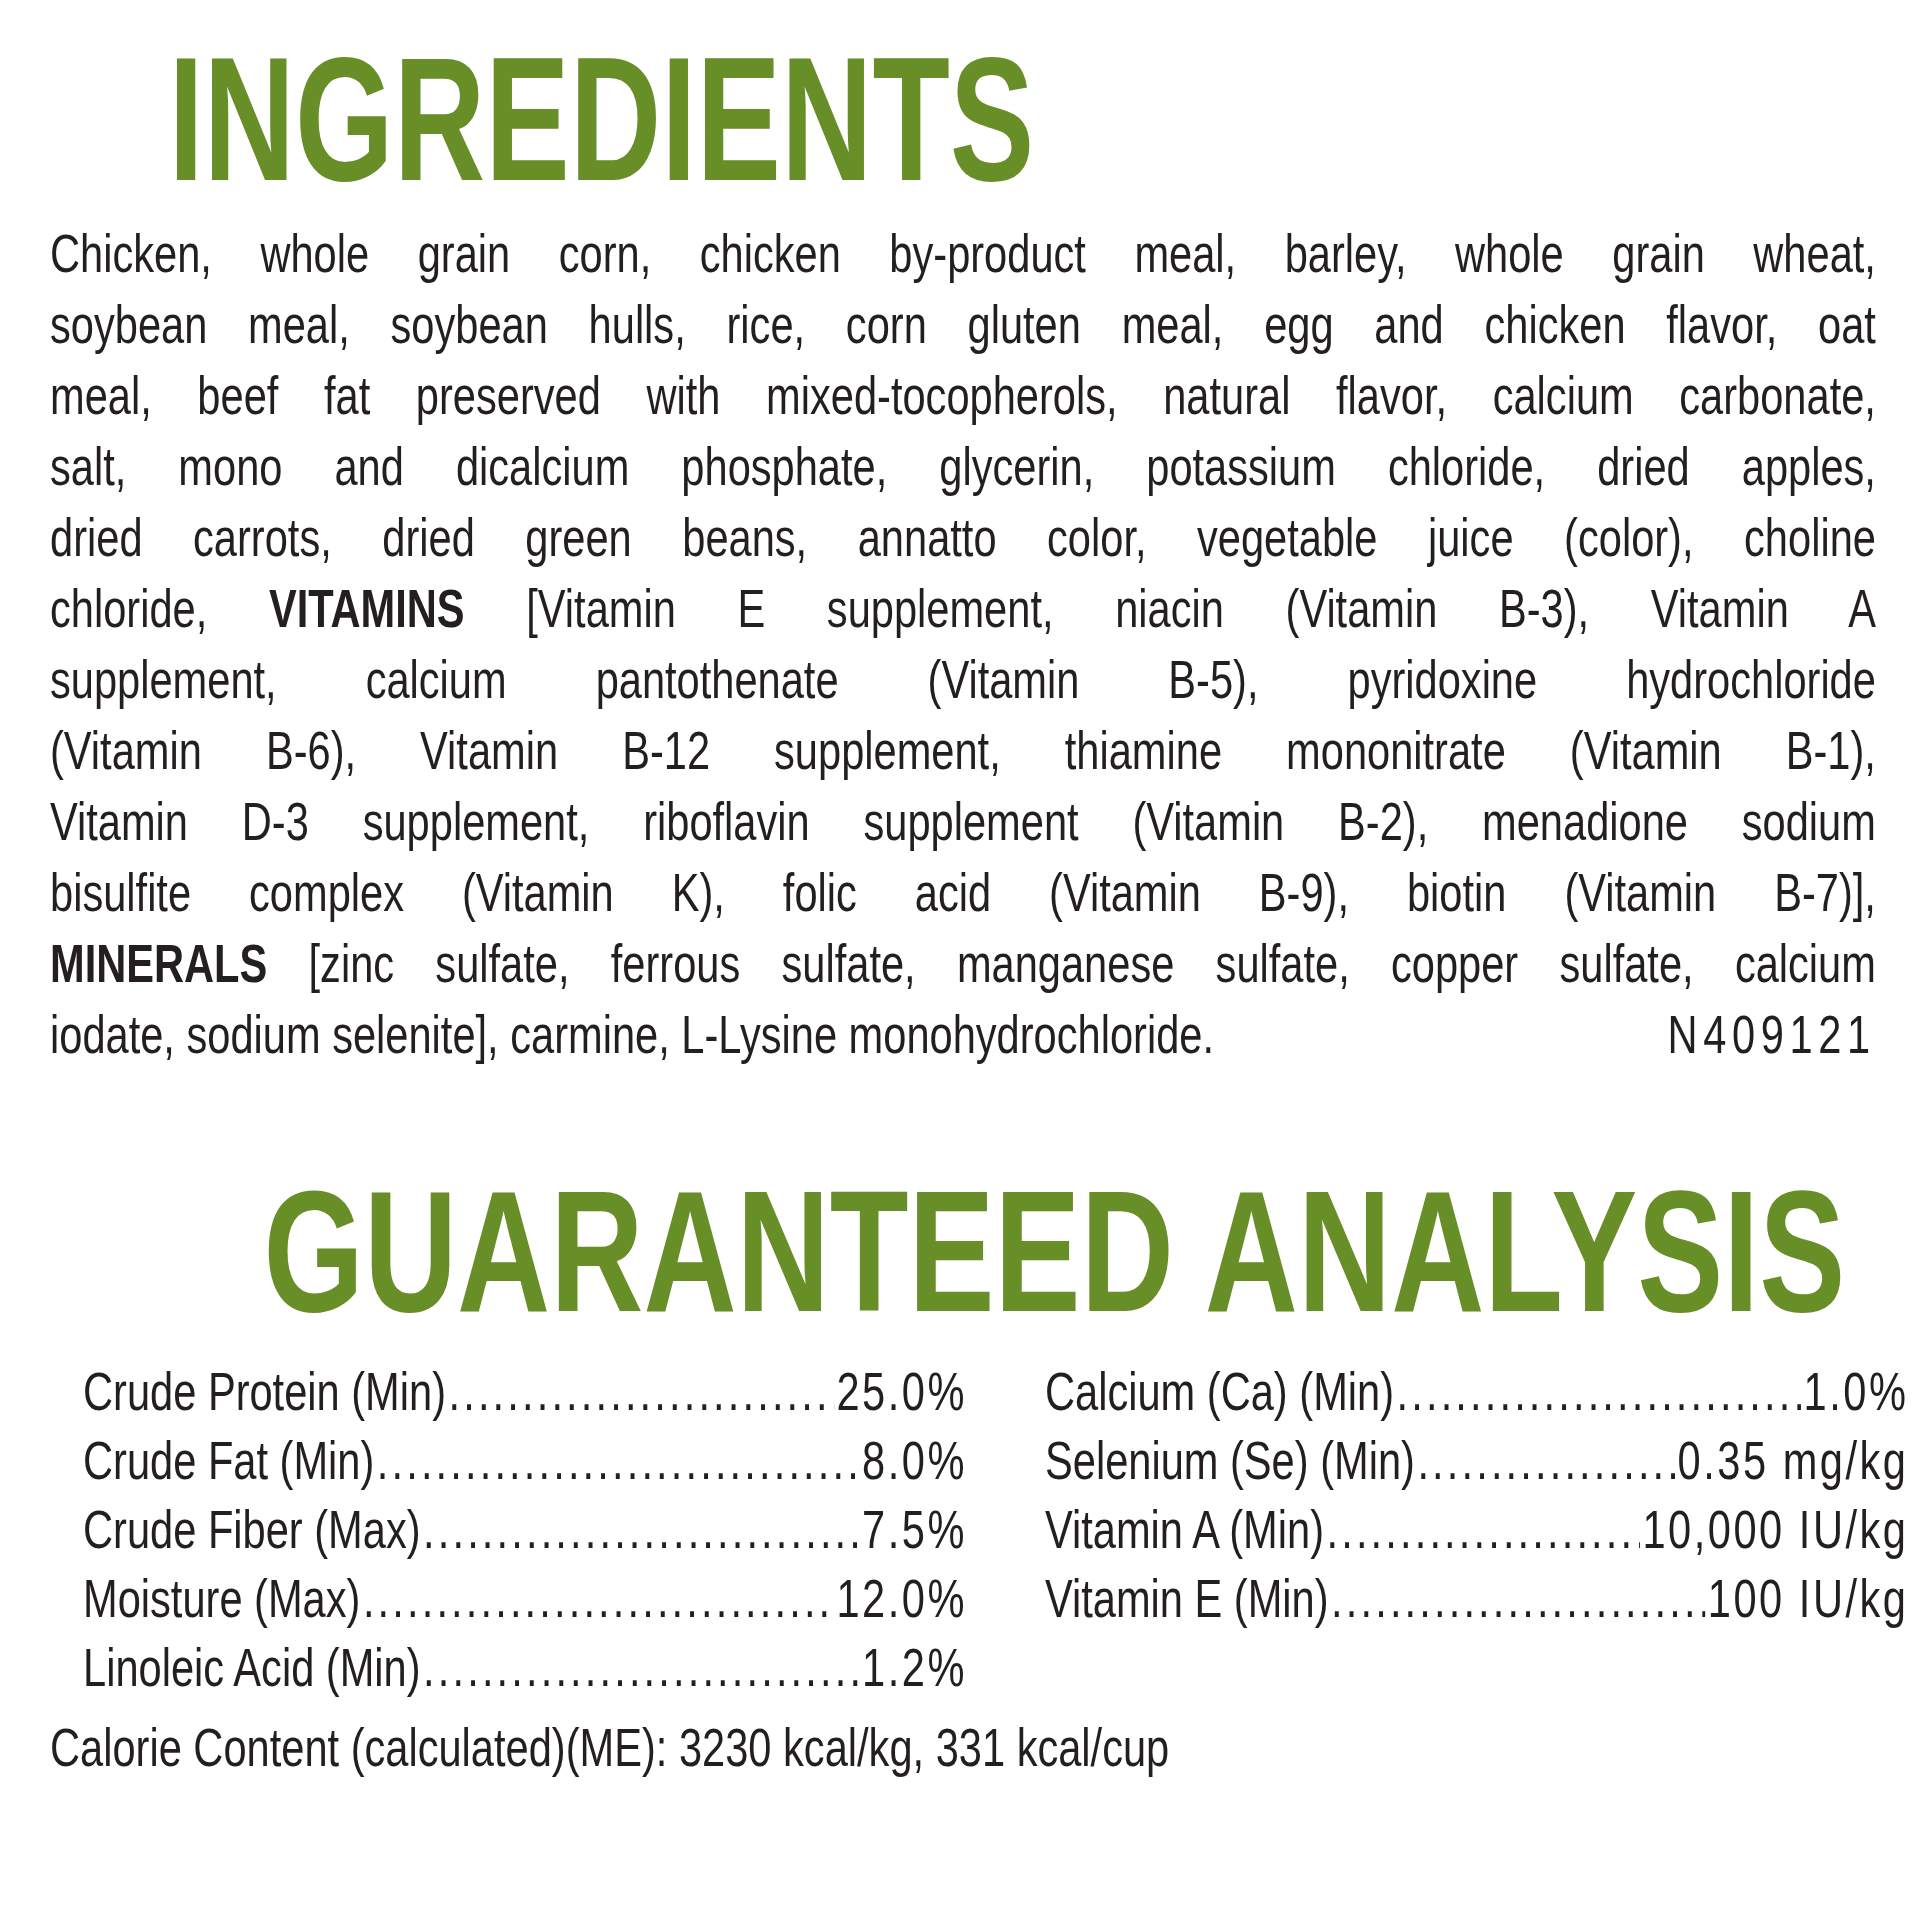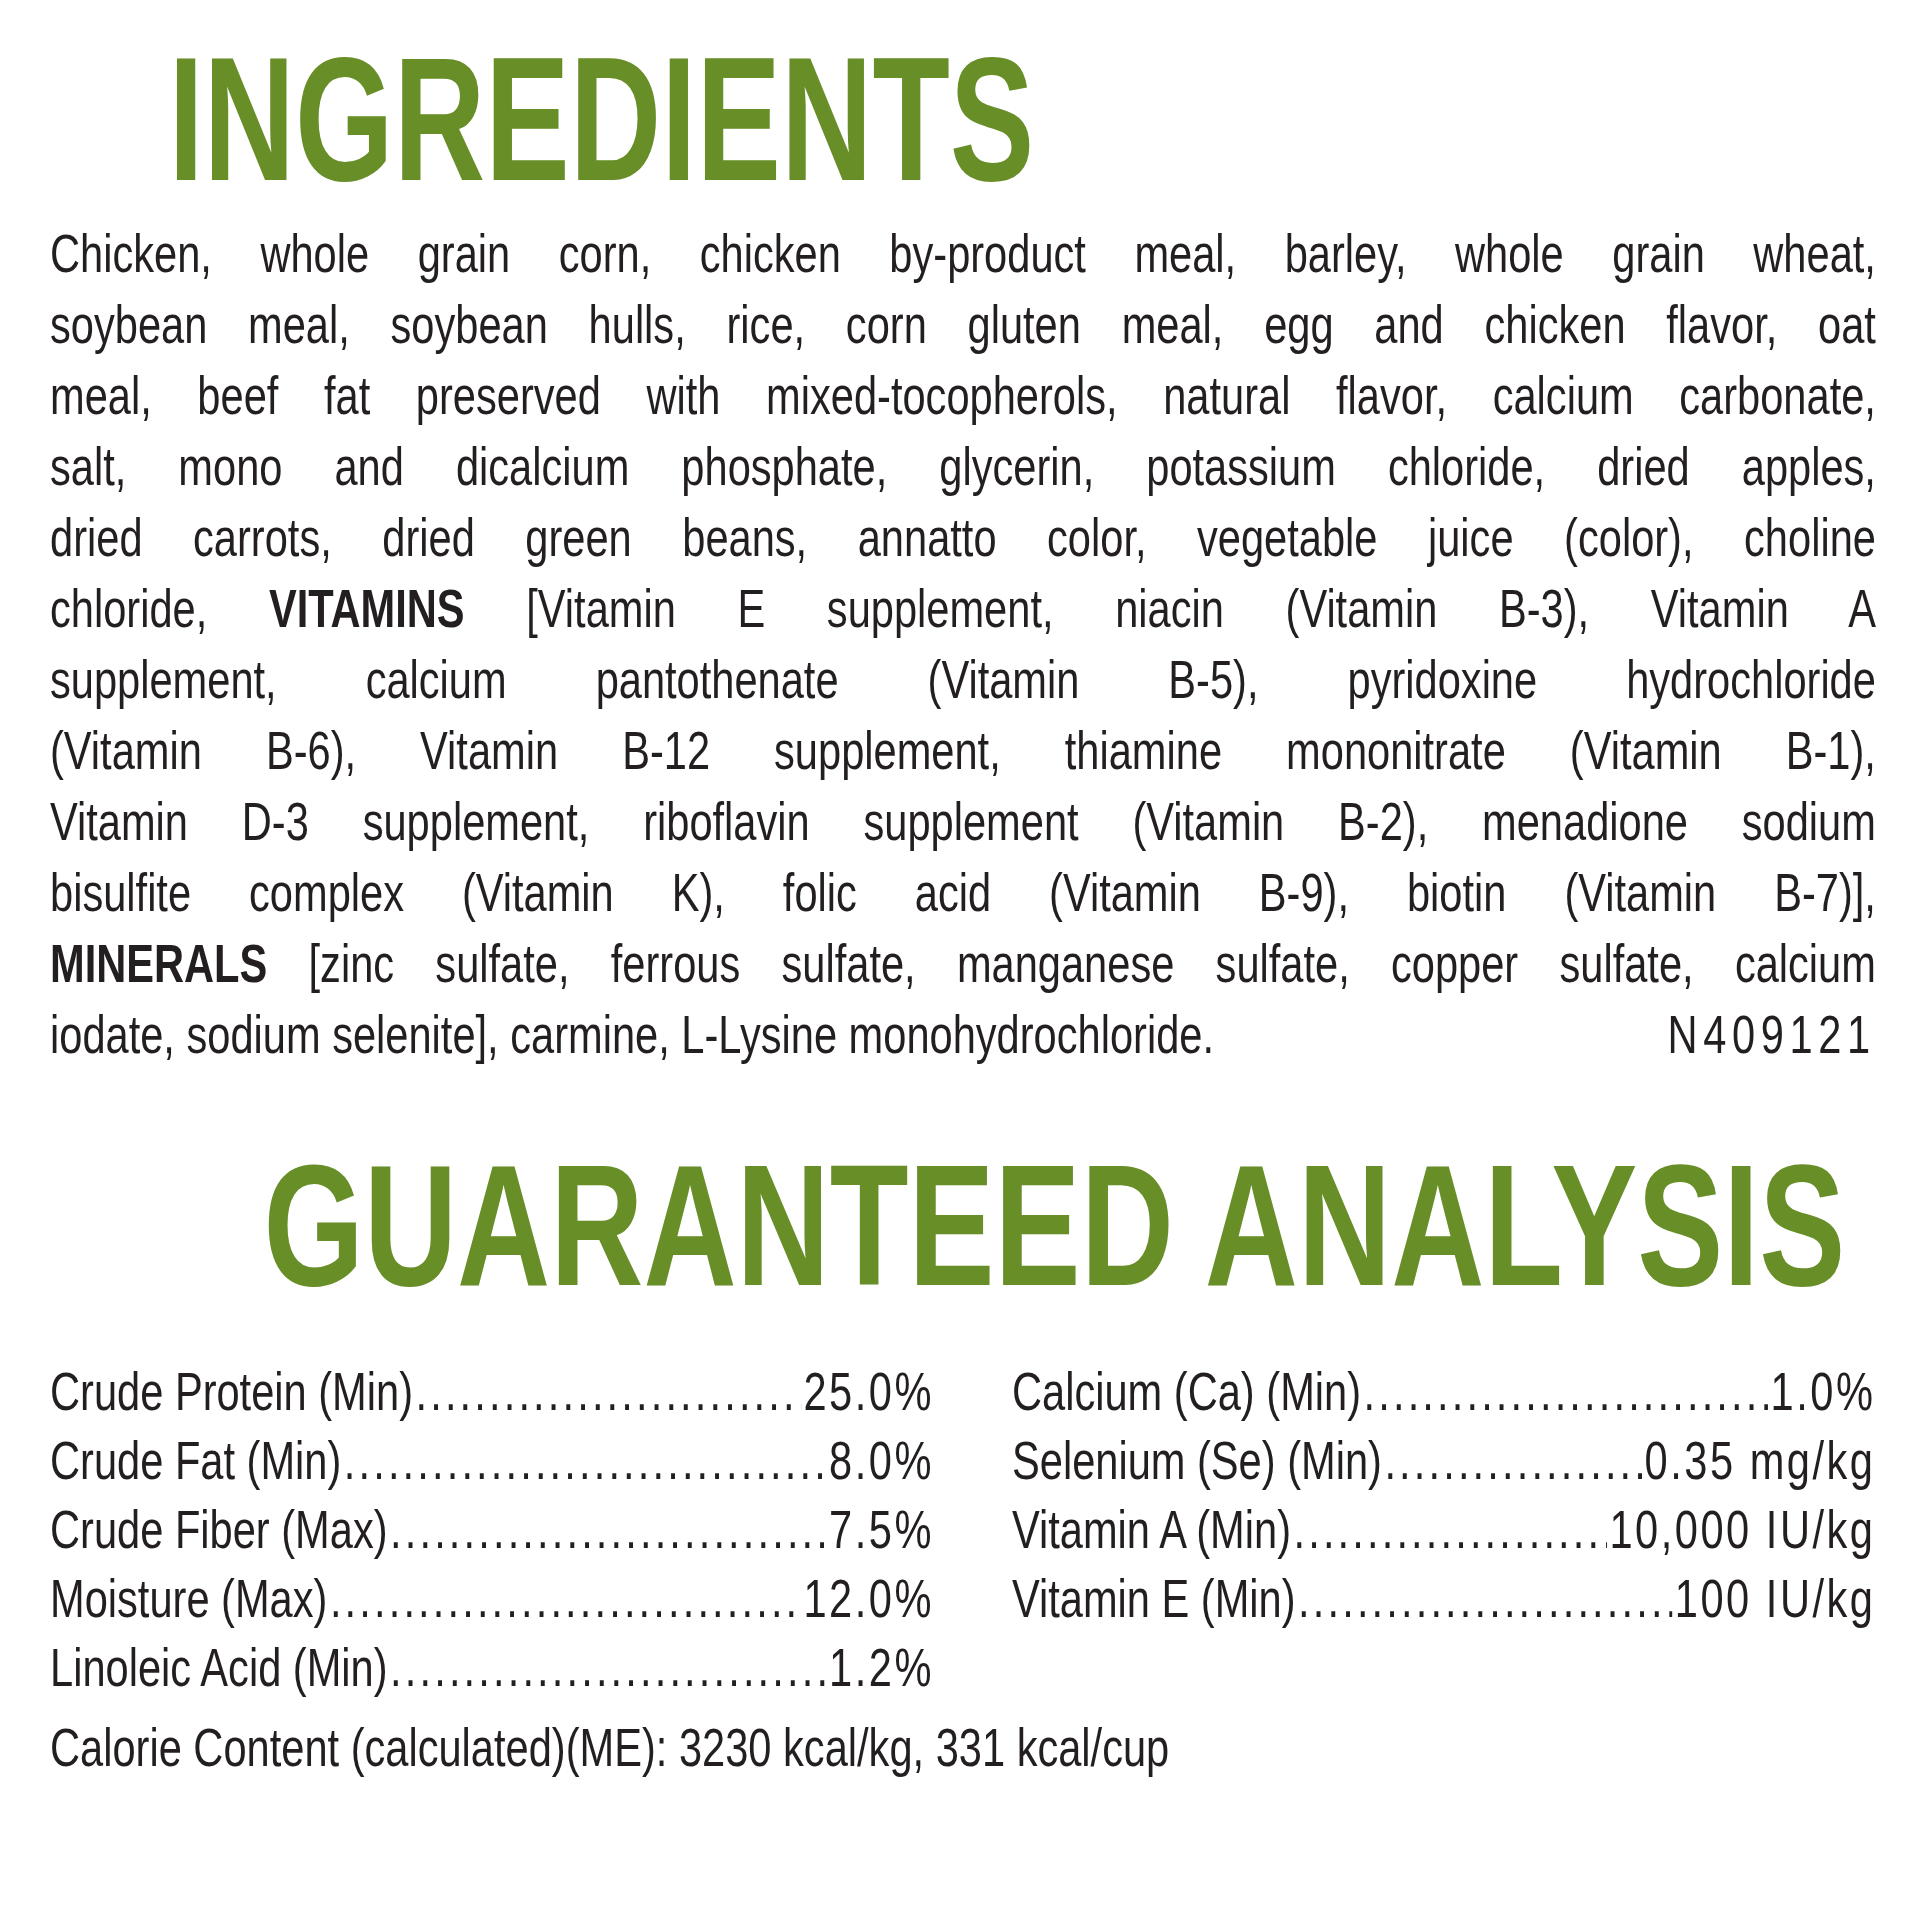--- a/index.html
+++ b/index.html
@@ -16,41 +16,41 @@
 
   
   .green-heading .inner {
     display: inline-block;
     color: #688e28;
     font-weight: bold;
     white-space: nowrap;
   }
   #ing-heading { top: 30.5px; }
   #ing-heading .inner { font-size: 176px; line-height: 176px; transform: scaleX(0.72); }
-  #ga-heading { top: 1139px; text-decoration: underline; }
+  #ga-heading { top: 1165px; text-decoration: underline; }
   #ga-heading .inner { font-size: 172px; line-height: 172px; transform: scaleX(0.75); }
 
   
   .condensed { transform: scaleX(0.785); transform-origin: 0 0; }
 
   #ingredients { top: 218px; left: 50px; width: 1826px; }
   #ingredients .condensed { width: 2326px; font-size: 53px; line-height: 71px; }
   .ing-line {
     text-align: justify;
     text-align-last: justify;
     text-justify: inter-word;
     position: relative;
   }
   .ing-line.last { text-align-last: left; }
   .b { font-weight: bold; }
   .code { position: absolute; right: 0; top: 0; letter-spacing: 7.2px; }
 
   
   #ga-table { top: 1357px; left: 50px; width: 1826px; display: flex; }
-  #ga-left-outer  { width: 884px; margin-right: 78px; overflow: visible; }
+  #ga-left-outer  { width: 884px; margin-right: 78px; overflow: visible; margin-left: 33px; }
   #ga-right-outer { width: 864px; overflow: visible; }
   .ga-col { font-size: 53px; line-height: 69px; }
   #ga-left  { width: 1126px; }
   #ga-right { width: 1100px; }
   .ga-row { display: flex; align-items: baseline; }
   .ga-label { white-space: nowrap; }
   .dots { flex: 1 1 auto; overflow: hidden; white-space: nowrap; margin: 0 3.2px; }
   .dots::after {
     content: "......................................................................................";
     letter-spacing: 4px;

